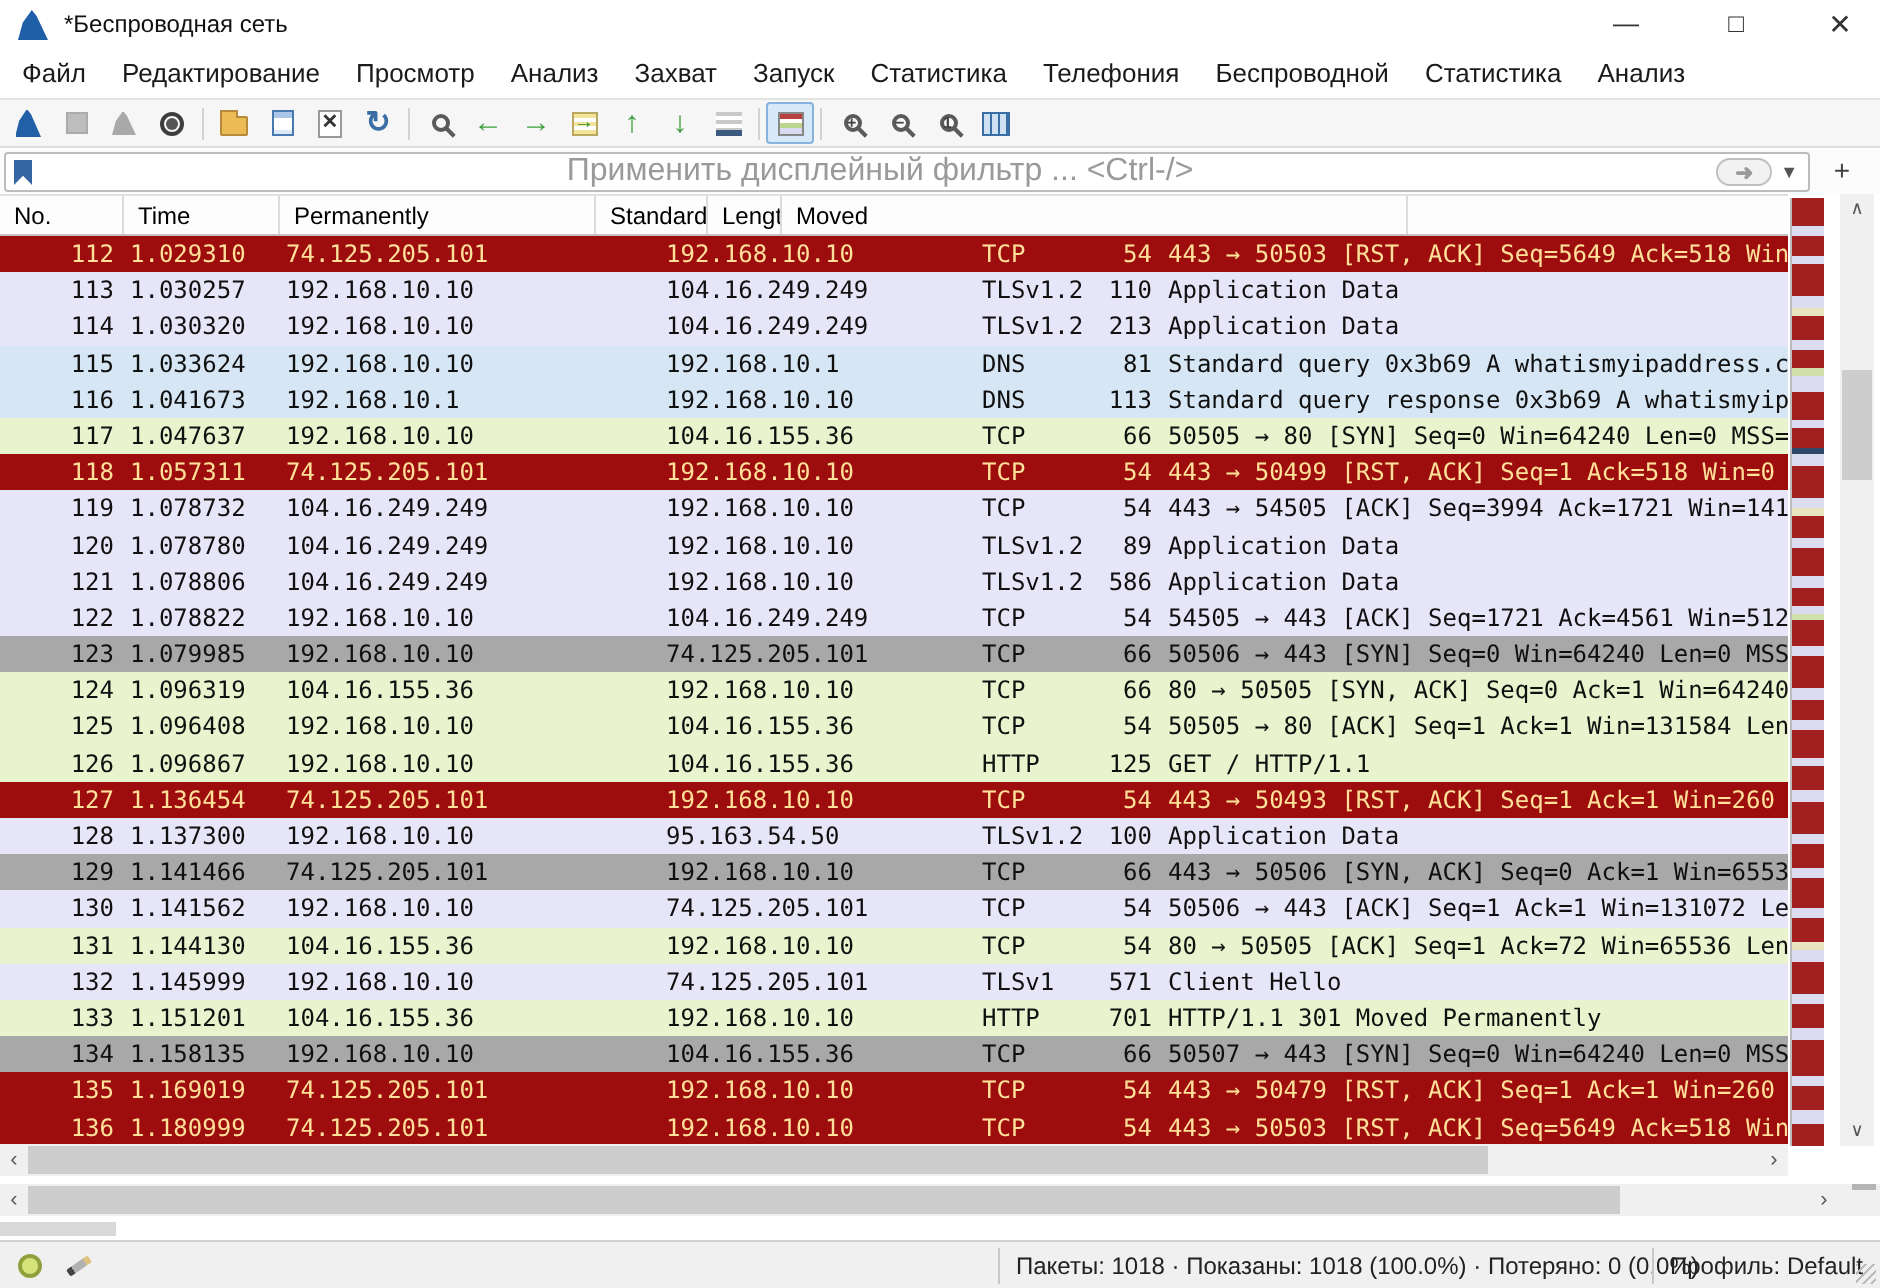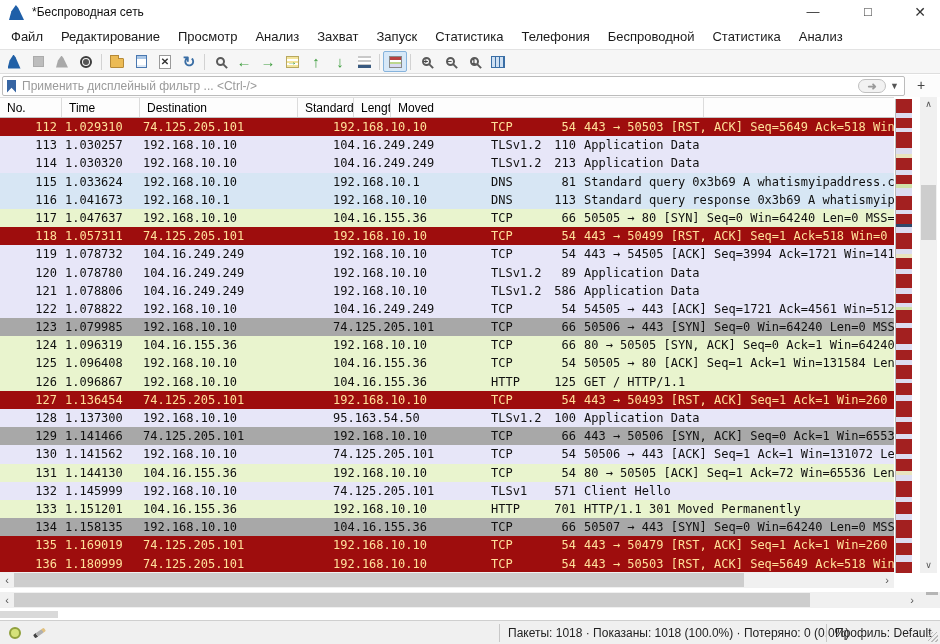--- a/index.html
+++ b/index.html
@@ -62,21 +62,21 @@
             background:linear-gradient(#b84040 0 25%,#fff 25% 45%,#bcd68e 45% 70%,#d9d9f0 70% 100%); }
   .i-resize-cols { width:14px; height:12px; border:1px solid #3a6ea5;
             background:repeating-linear-gradient(90deg,#cfe0f2 0 3px,#3a6ea5 3px 4px); }
 
   
   #filterbar { position:absolute; left:0; top:75px; width:940px; height:22px; background:#fcfcfc; }
   #filter-input { position:absolute; left:2px; top:1px; width:903px; height:20px; background:#fff;
                   border:1px solid #bcbcbc; border-radius:2px; display:flex; align-items:center; }
   .i-bookmark { width:9px; height:13px; margin:0 6px 0 4px; background:#3665a3;
                 clip-path:polygon(0 0,100% 0,100% 100%,50% 64%,0 100%); }
-  #filter-placeholder { font-size:12px; color:#9a9a9a; flex:1; white-space:nowrap; overflow:hidden; }
+  #filter-placeholder { font-size:16px; color:#9a9a9a; flex:1; white-space:nowrap; overflow:hidden;text-align:center; }
   #apply-btn { width:28px; height:14px; border:1px solid #c0c0c0; border-radius:7px; background:#f2f2f2;
                display:flex; align-items:center; justify-content:center; font-size:11px; font-weight:bold;
                color:#9a9a9a; margin-right:4px; }
   #filter-caret { font-size:9px; color:#555; margin-right:5px; }
   #add-filter { position:absolute; left:912px; top:2px; width:18px; height:18px; text-align:center;
                 line-height:16px; font-size:14px; color:#444; }
 
   
   #colheader { position:absolute; left:0; top:97px; width:894px; height:21px; background:#fdfdfd;
                border-top:1px solid #e0e0e0; border-bottom:1px solid #c4c4c4; display:flex; }
@@ -220,21 +220,21 @@
       <span id="filter-placeholder">Применить дисплейный фильтр ... &lt;Ctrl-/&gt;</span>
       <span id="apply-btn">➜</span>
       <span id="filter-caret">▼</span>
     </div>
     <span id="add-filter">+</span>
   </div>
 
   <div id="colheader">
       <div class="hcell r" style="width: 62px;">No.</div>
       <div class="hcell" style="width: 78px;">Time</div>
-      <div class="hcell" style="width: 158px;">Destination</div>
+      <div class="hcell" style="width: 158px;">Permanently</div>
       <div class="hcell" style="width: 56px;">Standard</div>
       <div class="hcell r" style="width: 37px;">Length</div>
       <div class="hcell" style="width: 313px;">Moved</div>
     </div>
   <div id="rows">
       <div class="prow" style="background: rgb(158, 13, 13); color: rgb(255, 224, 154);"><span class="cell r" style="width: 62px;">112</span><span class="cell" style="width: 78px;">1.029310</span><span class="cell" style="width: 190px;">74.125.205.101</span><span class="cell" style="width: 158px;">192.168.10.10</span><span class="cell" style="width: 56px;">TCP</span><span class="cell r" style="width: 37px;">54</span><span class="cell" style="width: 313px;">443 → 50503 [RST, ACK] Seq=5649 Ack=518 Win=0 Len=0</span></div>
       <div class="prow" style="background: rgb(231, 230, 248); color: rgb(16, 16, 16);"><span class="cell r" style="width: 62px;">113</span><span class="cell" style="width: 78px;">1.030257</span><span class="cell" style="width: 190px;">192.168.10.10</span><span class="cell" style="width: 158px;">104.16.249.249</span><span class="cell" style="width: 56px;">TLSv1.2</span><span class="cell r" style="width: 37px;">110</span><span class="cell" style="width: 313px;">Application Data</span></div>
       <div class="prow" style="background: rgb(231, 230, 248); color: rgb(16, 16, 16);"><span class="cell r" style="width: 62px;">114</span><span class="cell" style="width: 78px;">1.030320</span><span class="cell" style="width: 190px;">192.168.10.10</span><span class="cell" style="width: 158px;">104.16.249.249</span><span class="cell" style="width: 56px;">TLSv1.2</span><span class="cell r" style="width: 37px;">213</span><span class="cell" style="width: 313px;">Application Data</span></div>
       <div class="prow" style="background: rgb(215, 230, 244); color: rgb(16, 16, 16);"><span class="cell r" style="width: 62px;">115</span><span class="cell" style="width: 78px;">1.033624</span><span class="cell" style="width: 190px;">192.168.10.10</span><span class="cell" style="width: 158px;">192.168.10.1</span><span class="cell" style="width: 56px;">DNS</span><span class="cell r" style="width: 37px;">81</span><span class="cell" style="width: 313px;">Standard query 0x3b69 A whatismyipaddress.com</span></div>
       <div class="prow" style="background: rgb(215, 230, 244); color: rgb(16, 16, 16);"><span class="cell r" style="width: 62px;">116</span><span class="cell" style="width: 78px;">1.041673</span><span class="cell" style="width: 190px;">192.168.10.1</span><span class="cell" style="width: 158px;">192.168.10.10</span><span class="cell" style="width: 56px;">DNS</span><span class="cell r" style="width: 37px;">113</span><span class="cell" style="width: 313px;">Standard query response 0x3b69 A whatismyipaddress.com</span></div>

